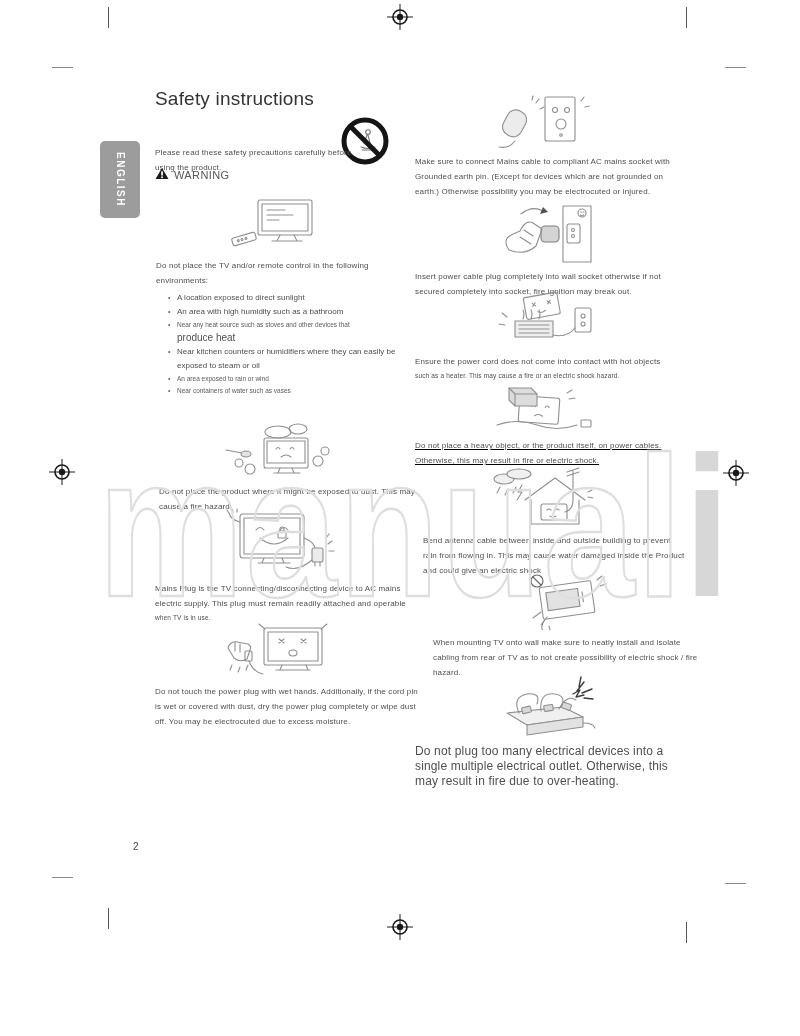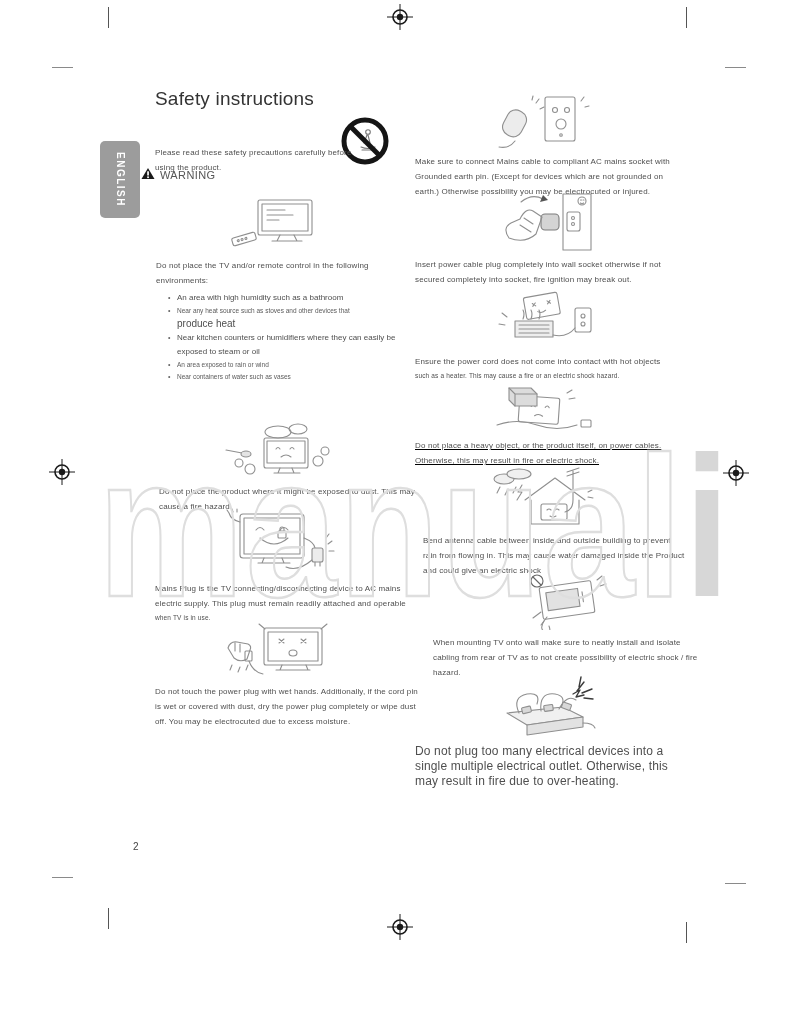--- a/index.html
+++ b/index.html
@@ -18,21 +18,21 @@
     font-size:10px;letter-spacing:1.5px;}
 
   
   .title{position:absolute;left:155px;top:88px;font-size:19px;color:#333;letter-spacing:.2px;}
   .txt{font-size:8px;line-height:15px;color:#4f4f4f;letter-spacing:.15px;}
   .small{font-size:6.5px;line-height:13px;}
   .blk{position:absolute;margin:0;}
   .pagenum{position:absolute;left:133px;top:841px;font-size:10px;color:#444;}
 
   
-  .warnrow{position:absolute;left:141px;top:166px;display:flex;align-items:center;gap:5px;}
+  .warnrow{position:absolute;left:155px;top:166px;display:flex;align-items:center;gap:5px;}
   .warnrow .wlabel{font-size:11px;color:#555;letter-spacing:.4px;}
 
   
   ul.blist{list-style:none;margin:3px 0 0 0;padding:0 0 0 12px;}
   ul.blist li{position:relative;padding-left:9px;margin:0;}
   ul.blist li::before{content:"\2022";position:absolute;left:0;top:0;color:#666;font-size:7px;}
   li.bn{font-size:8px;line-height:14px;color:#4f4f4f;}
   li.bs{font-size:6.5px;line-height:12px;color:#5a5a5a;}
   li .cont{display:block;font-size:10px;line-height:14px;color:#4f4f4f;}
   .outro{margin-top:2px;}
@@ -153,20 +153,21 @@
             <circle cx="20" cy="44" r="1"></circle>
             <circle cx="24" cy="44" r="1"></circle>
           </g>
       </g>
     </svg>
   </div>
 
   <div class="blk" style="left:156px;top:258px;width:252px;">
     <p class="txt" style="width:230px;margin:0;">Do not place the TV and/or remote control in the following environments:</p>
     <ul class="blist">
+      <li class="bn"><span>A location exposed to direct sunlight</span></li>
       <li class="bn"><span>An area with high humidity such as a bathroom</span></li>
       <li class="bs"><span>Near any heat source such as stoves and other devices that</span><span class="cont">produce heat</span></li>
       <li class="bn" style="width:232px;"><span>Near kitchen counters or humidifiers where they can easily be exposed to steam or oil</span></li>
       <li class="bs"><span>An area exposed to rain or wind</span></li>
       <li class="bs"><span>Near containers of water such as vases</span></li>
     </ul>
   </div>
 
   <div class="illus" style="left:160px;top:420px;width:240px;">
     <svg width="120" height="60">
@@ -246,21 +247,21 @@
               <rect x="16" y="18" width="20" height="27" rx="9" fill="#ececec"></rect>
             </g>
           <path d="M26 48 q-6 8 -16 6"></path>
           <path d="M47 10 l3 -4 M51 16 l4 -2 M43 7 l1 -4 M92 8 l3 -4 M96 14 l4 -1"></path>
         </g>
       </svg>
     </div>
     <p class="txt" style="width:255px;">Make sure to connect Mains cable to compliant AC mains socket with Grounded earth pin. (Except for devices which are not grounded on earth.) Otherwise possibility you may be electrocuted or injured.</p>
   </div>
 
-  <div class="ritem" style="top:192px;">
+  <div class="ritem" style="top:204px;">
     <div class="rfig">
       <svg width="110" height="60">
         <g class="sk">
           <rect x="74" y="2" width="28" height="56"></rect>
           <rect x="78" y="20" width="13" height="19" rx="2"></rect>
           <circle cx="84" cy="26" r="1.5"></circle>
             <circle cx="84" cy="32" r="1.5"></circle>
           <circle cx="93" cy="9" r="4"></circle>
             <path d="M91.5 8 h1 M94 8 h1 M91.5 11 q1.5 1.5 3 0"></path>
           <rect x="52" y="22" width="18" height="16" rx="4" fill="#d4d4d4" stroke="#7d7d7d"></rect>

